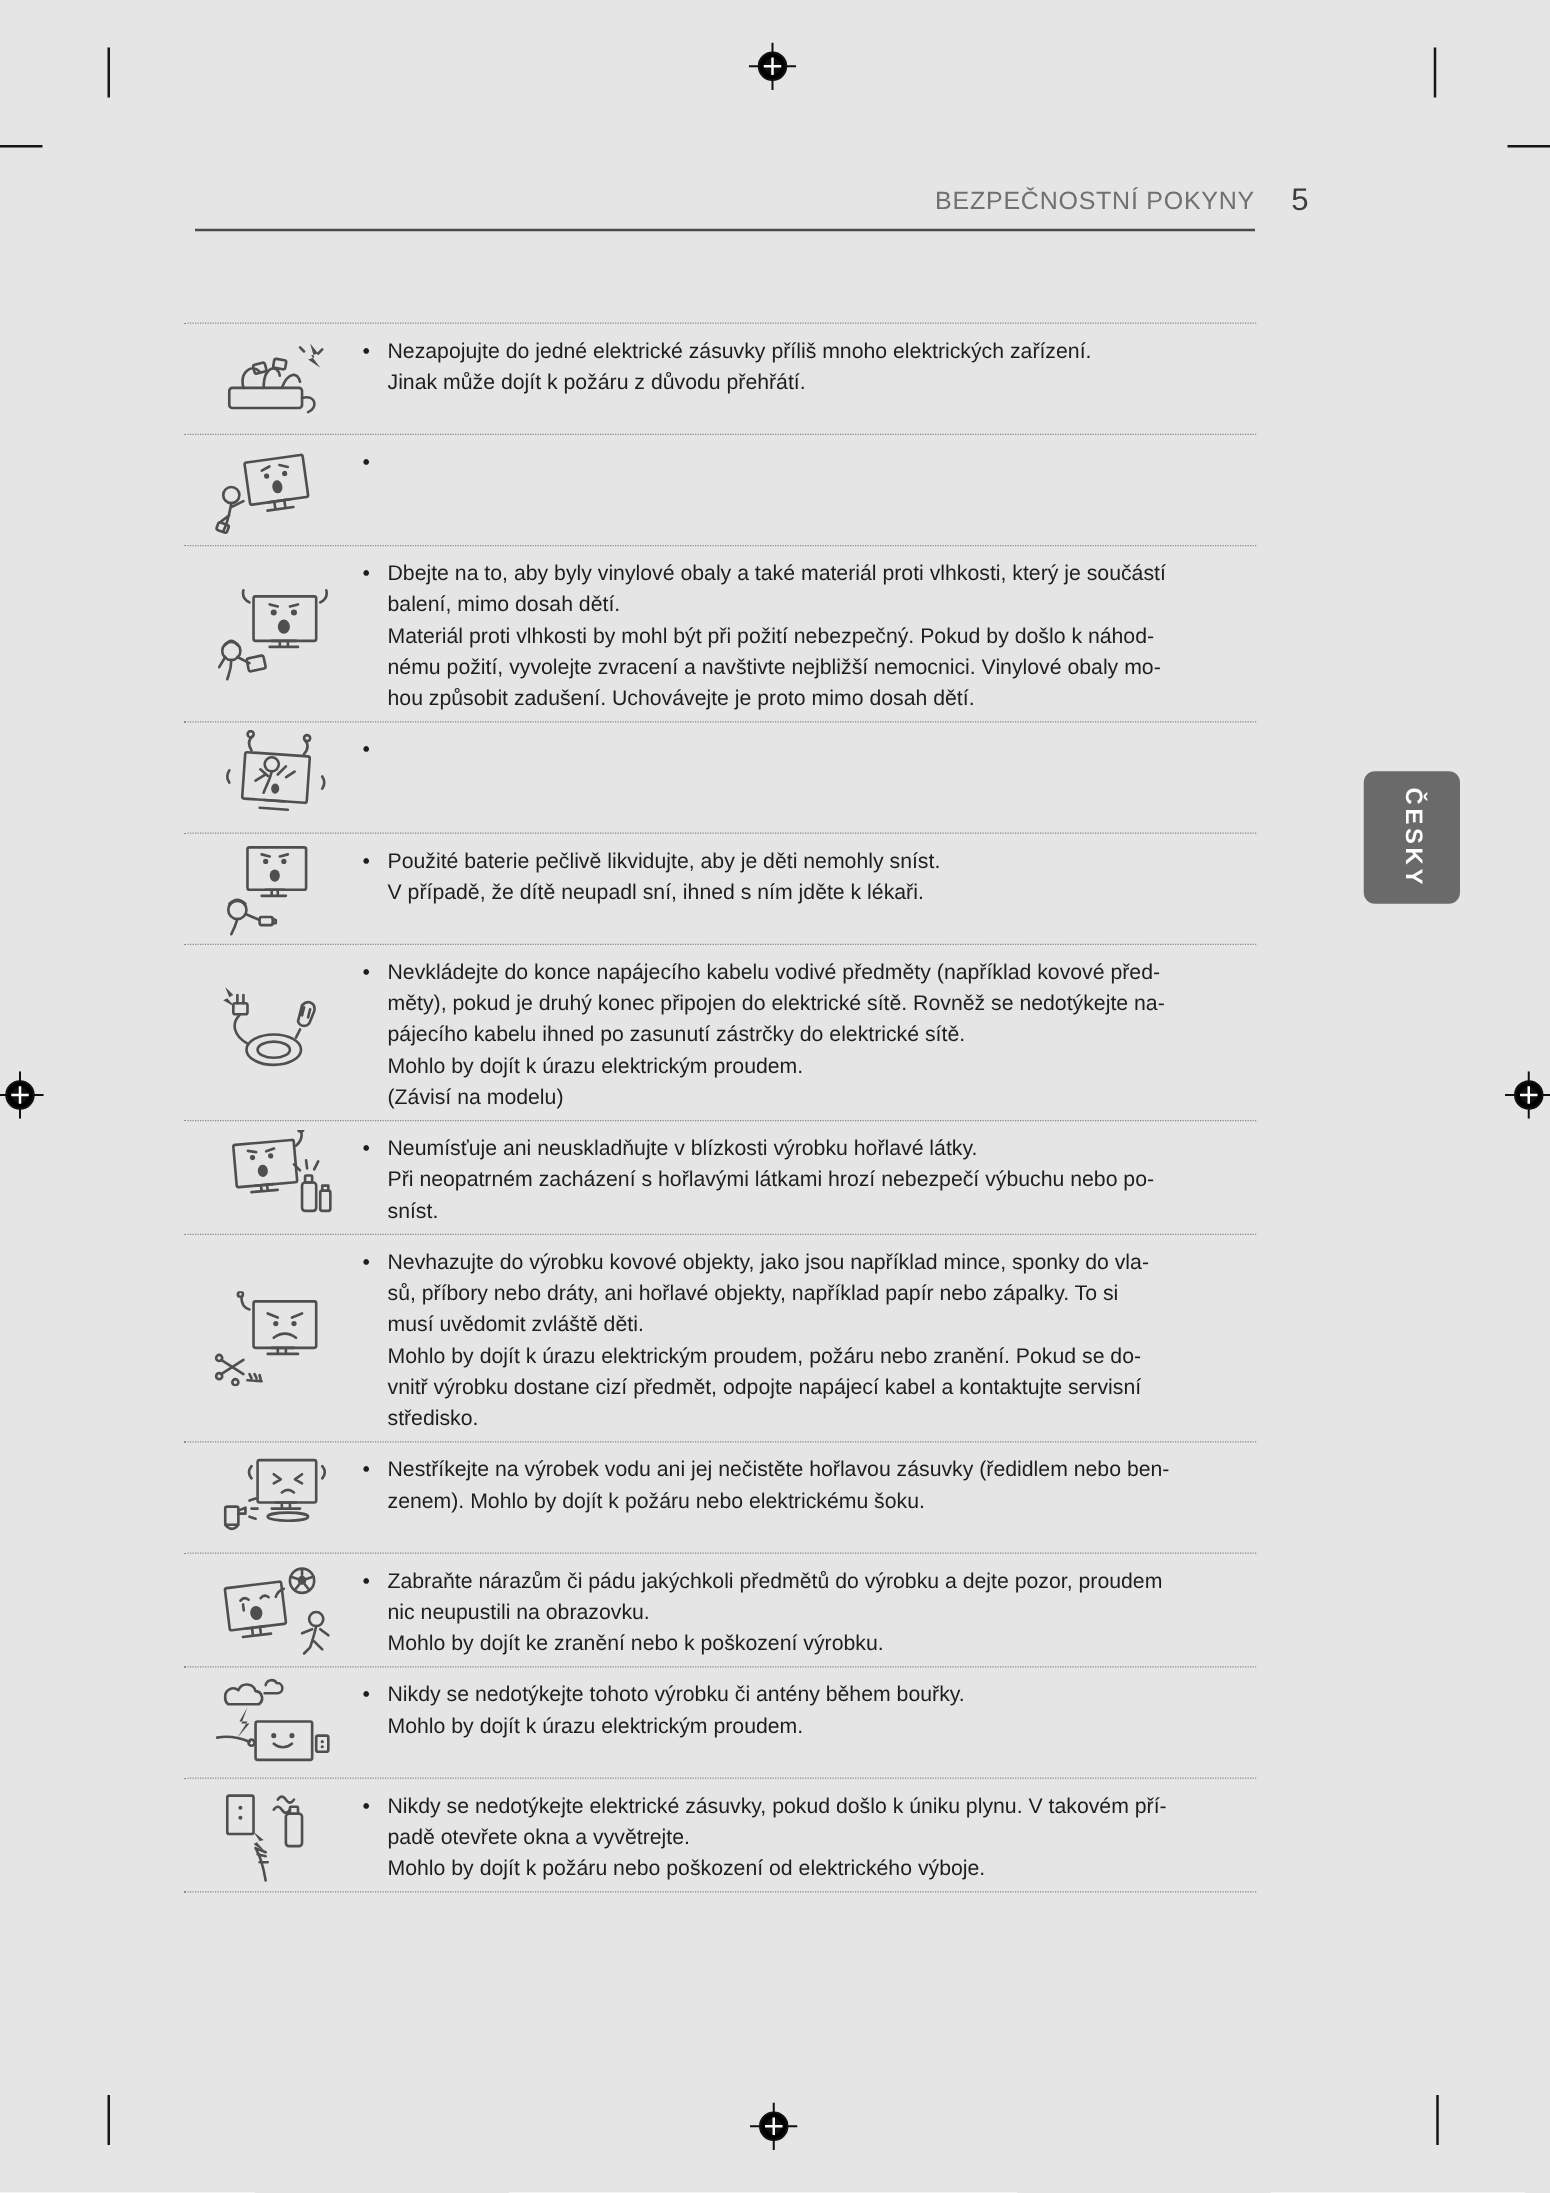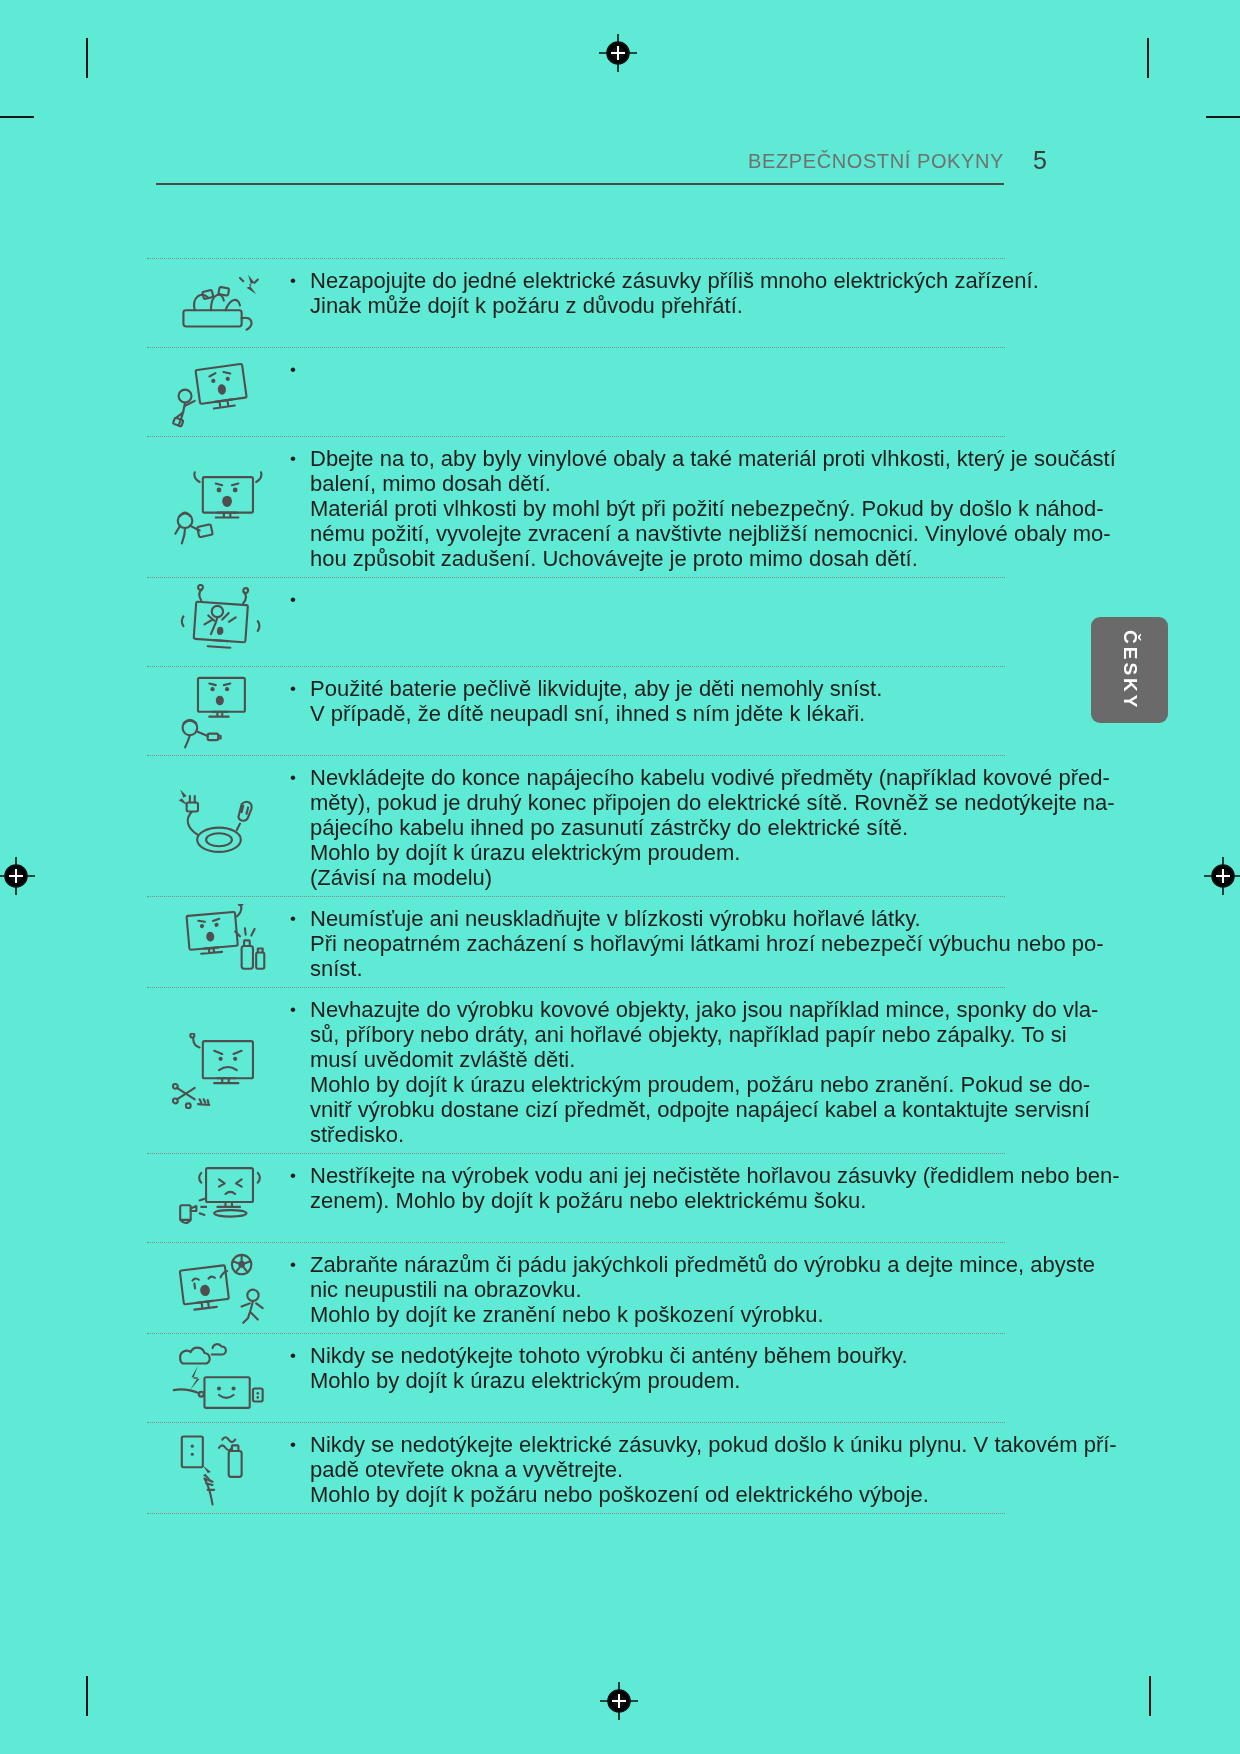--- a/index.html
+++ b/index.html
@@ -1,16 +1,16 @@
 <!DOCTYPE html>
 <html><head>
 <meta charset="utf-8">
 <style>
   html,body { margin:0; padding:0; background:#ffffff; }
-  .page { position:relative; width:1240px; height:1754px; background:#5eead4;
+  .page { position:relative; width:1240px; height:1754px; background:#e5e5e5;
           font-family:"Liberation Sans", sans-serif; color:#1e1e1e; overflow:hidden; }
 
   
   .trim { position:absolute; background:#161616; }
   .tm-tl { left:86px;  top:38px;   width:2px;  height:40px; }
   .tm-tr { left:1147px;top:38px;   width:2px;  height:40px; }
   .tm-bl { left:86px;  top:1676px; width:2px;  height:40px; }
   .tm-br { left:1149px;top:1676px; width:2px;  height:40px; }
   .tm-l  { left:0;     top:116px;  width:34px; height:2px; }
   .tm-r  { left:1206px;top:116px;  width:34px; height:2px; }
@@ -30,21 +30,21 @@
              border-bottom:1px dotted #8a8a8a; }
   .row { display:flex; min-height:86px; border-top:1px dotted #8a8a8a;
          padding:6px 0; box-sizing:border-box; align-items:center; }
   .art { flex:0 0 143px; display:flex; align-items:center; justify-content:center; }
   .art svg { width:112px; height:76px; }
   .art svg * { stroke:#4f4f4f; stroke-width:2.6; fill:none;
                stroke-linecap:round; stroke-linejoin:round; }
   .art svg .f { fill:#4f4f4f; stroke:none; }
   .row-body { flex:1; display:flex; align-self:flex-start; padding-top:3px; }
   .bullet { width:20px; font-size:17px; line-height:25px; color:#1e1e1e; }
-  .row-text { white-space:pre; font-size:22px; line-height:25px; color:#1e1e1e; }
+  .row-text { white-space:pre; font-size:17px; line-height:25px; color:#1e1e1e; }
 
   .side-tab { position:absolute; left:1091px; top:617px; width:77px; height:106px;
               background:#6a6a6a; border-radius:9px; display:flex;
               align-items:center; justify-content:center; }
   .side-tab span { writing-mode:vertical-rl; color:#ffffff; font-weight:bold;
                    font-size:19px; letter-spacing:3px; }
 </style>
 </head>
 <body>
 
@@ -325,21 +325,21 @@
             <circle cx="88" cy="18" r="12"></circle>
             <path class="f" d="M88,12 l5,4 l-2,6 l-6,0 l-2,-6 Z"></path>
             <path d="M88,12 l0,-5 M93,16 l6,-2 M91,22 l4,5 M85,22 l-4,5 M83,16 l-6,-2"></path>
             <circle cx="102" cy="56" r="7"></circle>
             <path d="M102,63 C100,72 98,78 96,84 M98,66 l-10,4 M106,66 l8,6 M96,84 l-6,6 M100,78 l8,8"></path>
             <path d="M70,26 q-6,2 -8,8"></path>
           </svg>
       </div>
       <div class="row-body">
           <span class="bullet">•</span>
-          <div class="row-text">Zabraňte nárazům či pádu jakýchkoli předmětů do výrobku a dejte mince, abyste
+          <div class="row-text">Zabraňte nárazům či pádu jakýchkoli předmětů do výrobku a dejte pozor, proudem
 nic neupustili na obrazovku.
 Mohlo by dojít ke zranění nebo k poškození výrobku.</div>
         </div>
     </div>
 
     <div class="row">
       <div class="art">
         <svg viewBox="0 0 120 94">
             <path d="M12,22 a8,8 0 0 1 13,-7 a9,9 0 0 1 17,1 a7,7 0 0 1 3,13 l-30,0 a8,8 0 0 1 -3,-7 Z"></path>
             <path d="M52,10 a6,6 0 0 1 11,-2 a5,5 0 0 1 1,10 l-13,0"></path>

